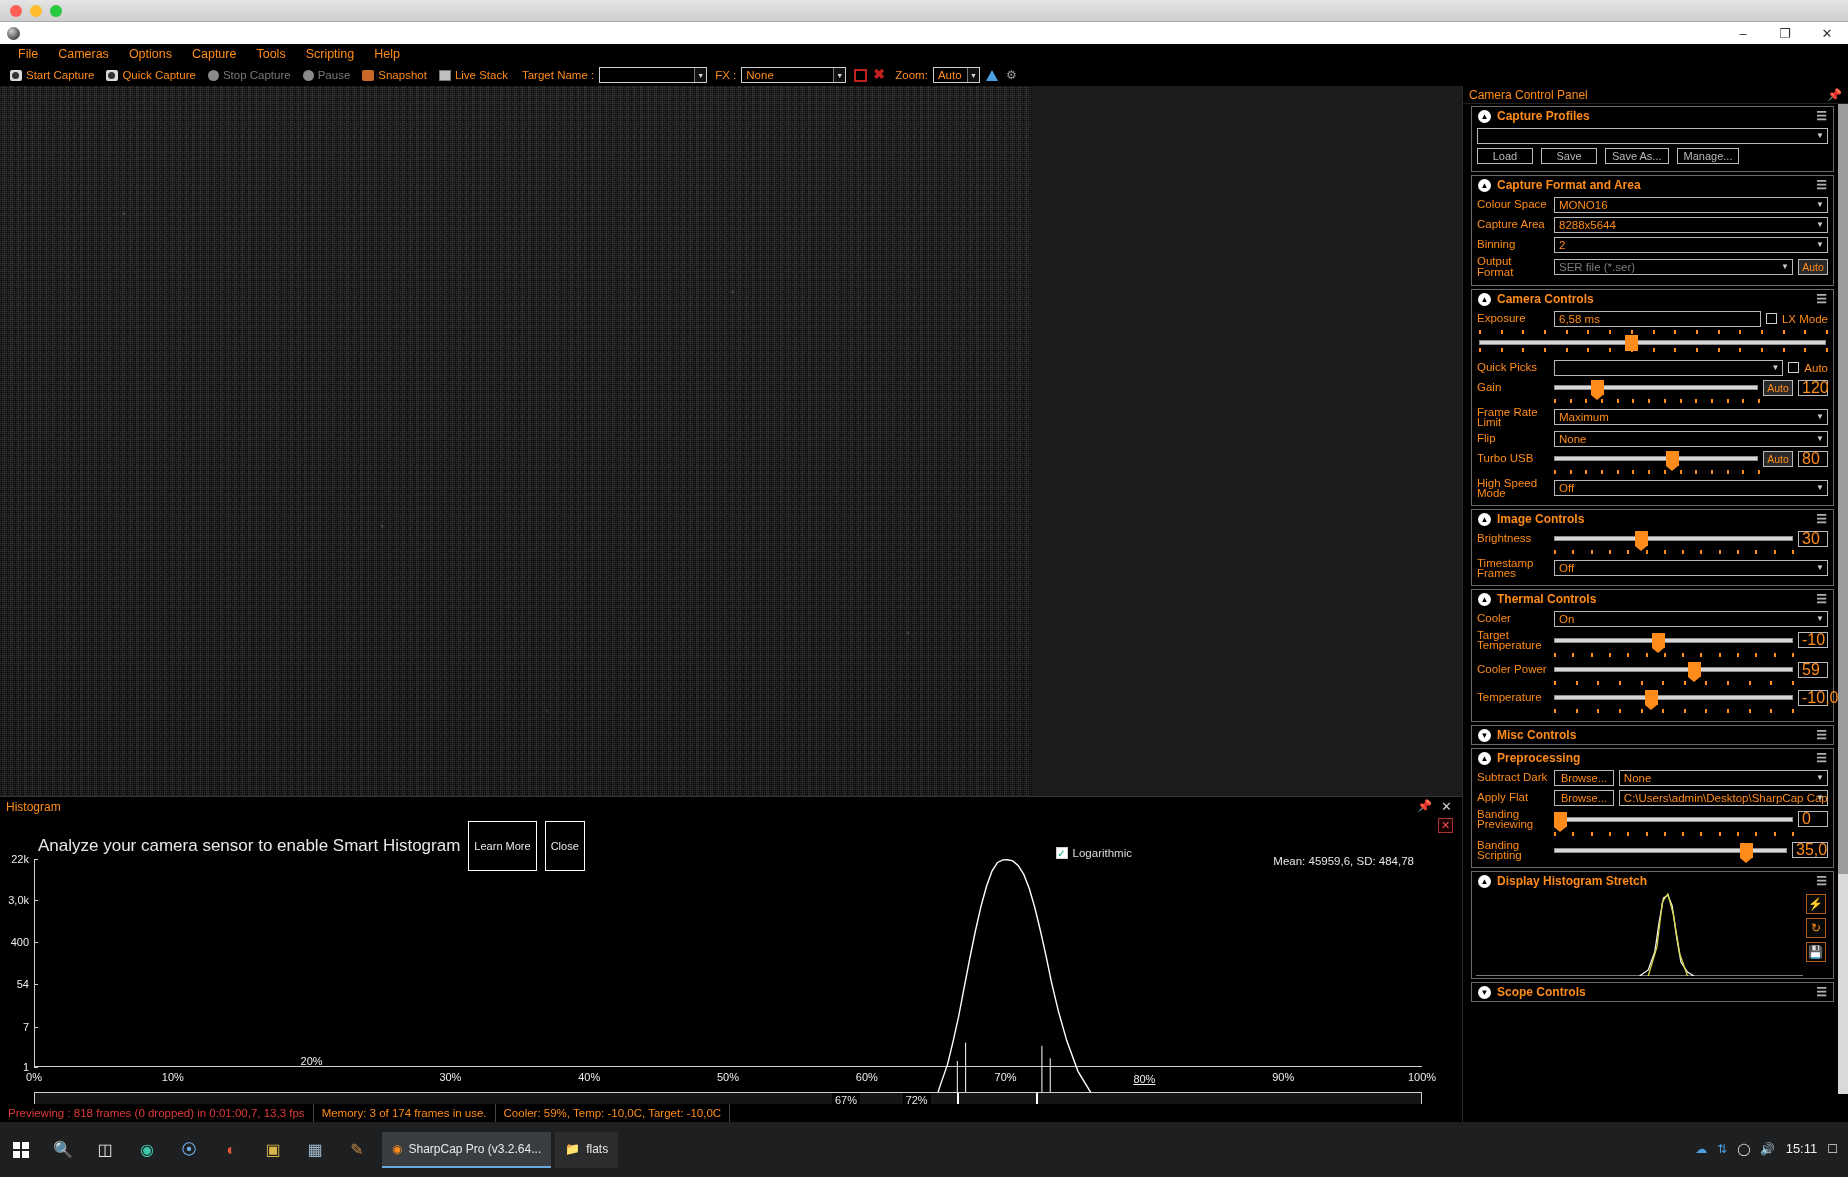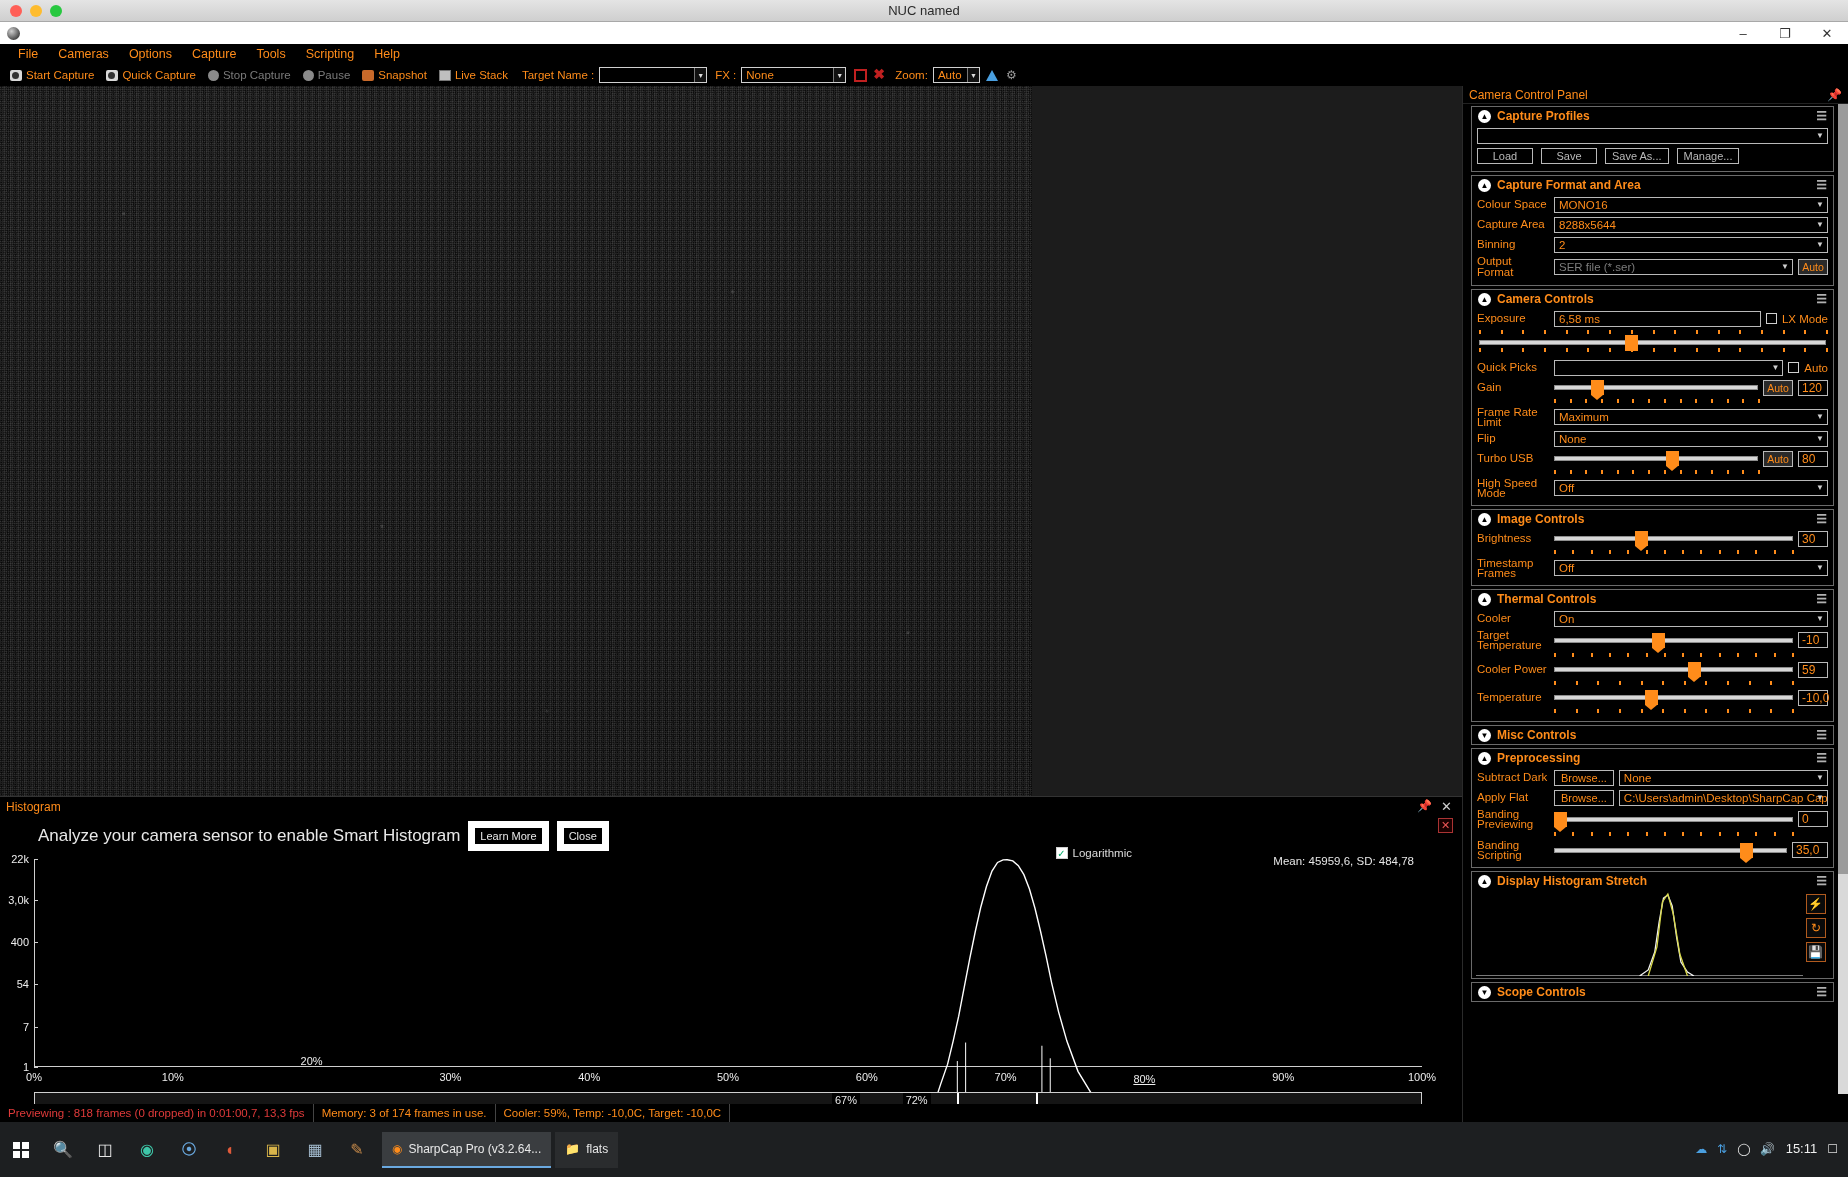--- a/index.html
+++ b/index.html
@@ -122,21 +122,21 @@
     display:flex; align-items:center; padding-left:4px; font-size:11.5px; position:relative;
     overflow:hidden; white-space:nowrap;}
   .fld.grey{ color:#7c7c7c; }
   .fld .cv{ position:absolute; right:3px; top:2px; font-size:8px; color:#cfcfcf; }
   .btnm{ height:16px; min-width:56px; background:#000; border:1px solid #b9b9b9;
     display:flex;align-items:center;justify-content:center; color:#b9b9b9; font-size:11px; padding:0 6px;}
   .btnm.or{ color:#ff8c1a; }
   .btn-auto{ height:16px; width:30px; background:#2a2a2a; border:1px solid #b9b9b9;
     color:#ff8c1a; display:flex;align-items:center;justify-content:center; font-size:10.5px; flex:none;}
   .numbox{ height:16px; width:30px; background:#000; border:1px solid #b9b9b9; color:#ff8c1a;
-    display:flex;align-items:center; padding-left:3px; font-size:12px; flex:none;}
+    display:flex;align-items:center; padding-left:3px; font-size:16px; flex:none;}
   .chk{ width:11px; height:11px; border:1px solid #cfcfcf; background:#000; flex:none;}
   .chk-lbl{ font-size:11.5px; color:#ff8c1a; white-space:nowrap;}
 
   
   .sld-wrap{ position:relative; flex:1; height:17px; }
   .sld-track{ position:absolute; left:0; right:0; top:6px; height:5px; background:#d7d7d7; border:1px solid #8d8d8d;}
   .sld-thumb{ position:absolute; top:1px; width:13px; height:15px; background:#ff8c1a;}
   .sld-thumb.pent:after{ content:""; position:absolute; left:0; bottom:-5px;
     border-left:6.5px solid transparent; border-right:6.5px solid transparent; border-top:5px solid #ff8c1a;}
   .ticks{ position:relative; height:6px; margin:0 0 2px 0;}
@@ -159,21 +159,21 @@
   }
   #hist-head{ height:20px; display:flex; align-items:center; padding-left:6px;
     color:#ff8c1a; font-size:12px; position:relative;}
   #hist-head .pin{ position:absolute; right:30px; top:2px; color:#cfcfcf; font-size:12px;}
   #hist-head .cls{ position:absolute; right:10px; top:2px; color:#cfcfcf; font-size:13px;}
   #hist-close-red{ position:absolute; right:9px; top:21px; width:15px; height:15px;
     border:1px solid #a33; background:#1b0000; color:#e55; display:flex;
     align-items:center; justify-content:center; font-size:11px;}
   #hist-banner{ position:absolute; left:38px; top:24px; display:flex; align-items:center; gap:8px;}
   #hist-banner-text{ color:#e8e8e8; font-size:17px; }
-  .hb-btn{ border:7px solid #ffffff; color:#e8e8e8; font-size:11px; padding:2px 5px; background:#000;}
+  .hb-btn{ border:1px solid #ffffff; color:#e8e8e8; font-size:11px; padding:18px 5px; background:#000;}
   #log-chk{ position:absolute; right:330px; top:50px; display:flex; align-items:center; gap:5px;}
   #log-chk .box{ width:12px;height:12px;border:1px solid #cfcfcf; background:#fff; color:#0a6; 
      display:flex;align-items:center;justify-content:center;font-size:10px;}
   #log-chk span{ color:#dcdcdc; font-size:11.5px;}
 
   #plot{ position:absolute; left:34px; top:62px; right:40px; height:226px; }
   #plot-border{ position:absolute; left:0; top:0; right:0; bottom:18px; border-left:1px solid #cfcfcf; border-bottom:1px solid #cfcfcf;}
   .yt{ position:absolute; right:100%; transform:translateY(-50%); color:#ededed; font-size:11px;
        padding-right:5px; white-space:nowrap;}
   .yt:after{ content:""; position:absolute; right:-4px; top:50%; width:4px; height:1px; background:#cfcfcf;}
@@ -216,21 +216,20 @@
 </style>
 </head>
 <body>
 
 <div id="mac-titlebar">
   <div class="traffic">
     <span class="tl r"></span>
     <span class="tl y"></span>
     <span class="tl g"></span>
   </div>
-  <div id="mac-title">NUC named</div>
 </div>
 
 <div id="win-titlebar">
   <span id="app-icon"></span>
   <div id="win-buttons">
     <div class="wbtn">–</div>
     <div class="wbtn">❐</div>
     <div class="wbtn close">✕</div>
   </div>
 </div>

